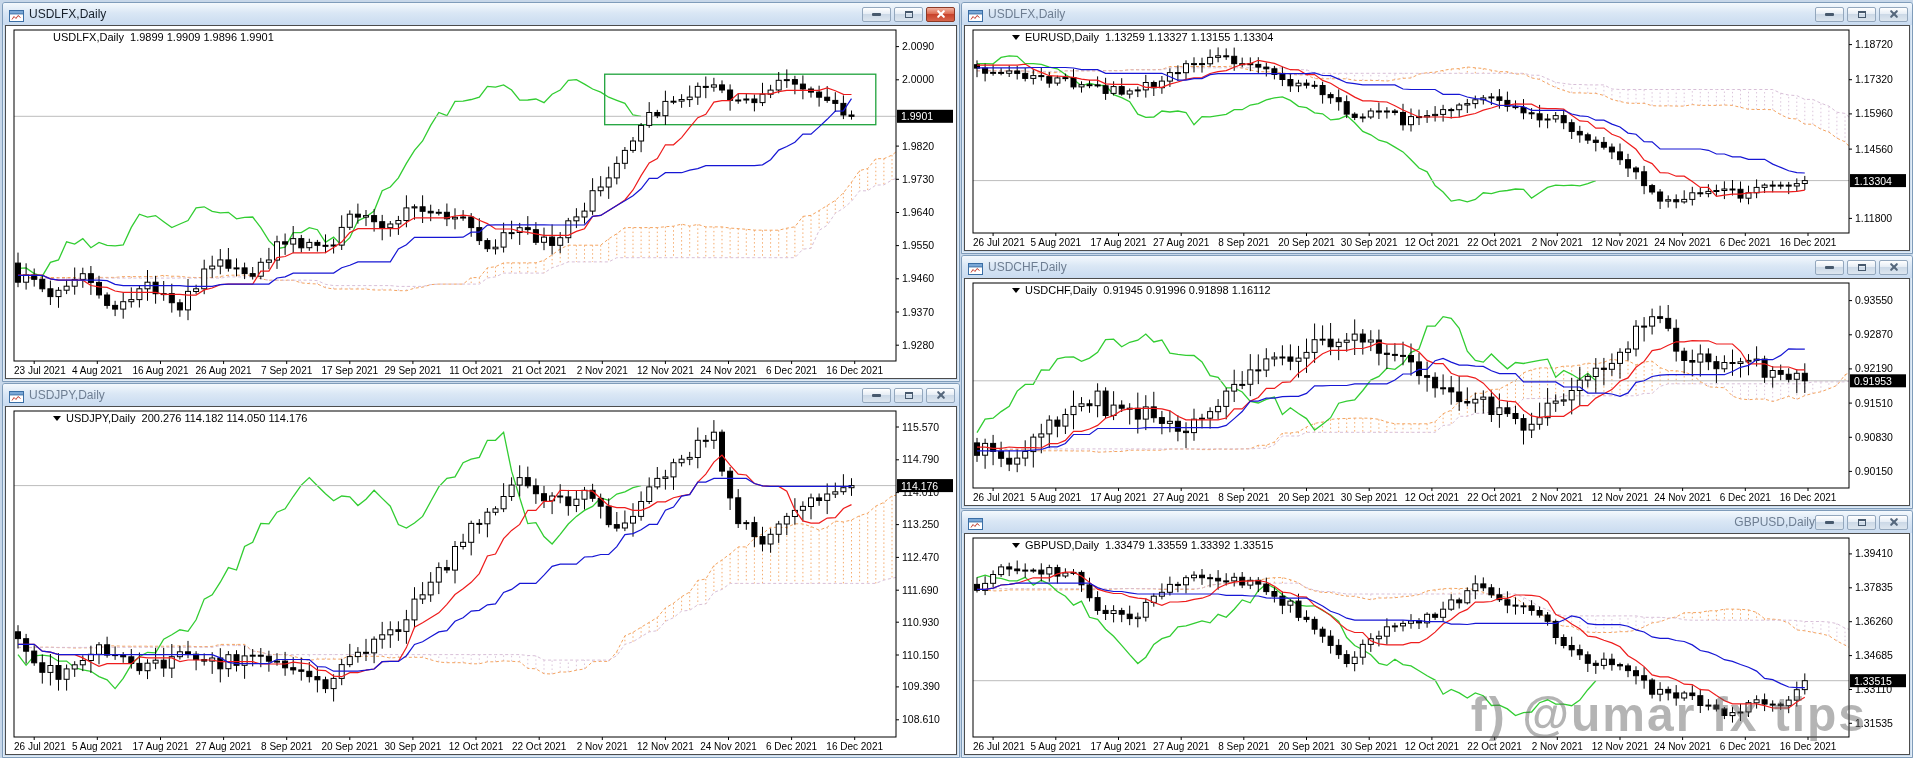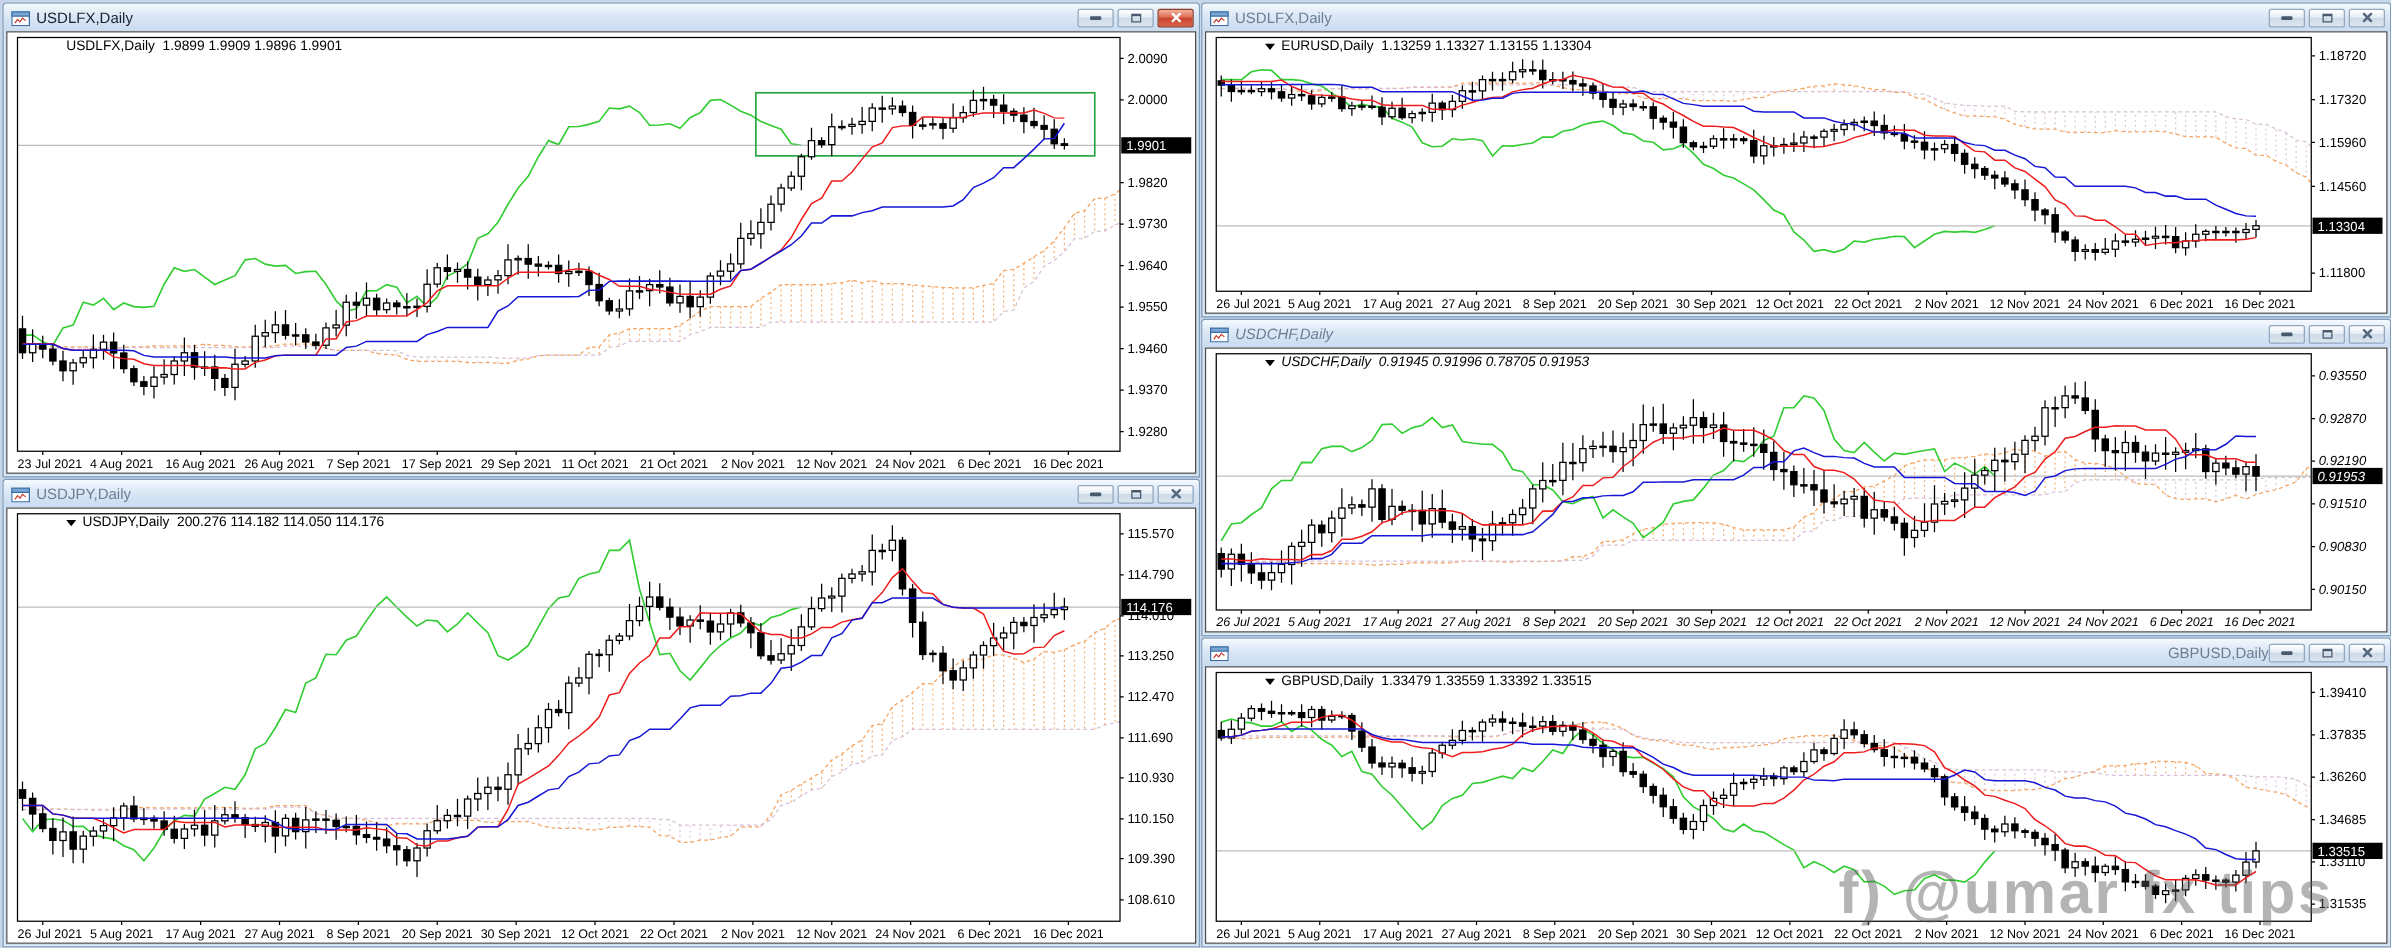--- a/index.html
+++ b/index.html
@@ -31,21 +31,21 @@
   .info-line{position:absolute;left:7px;top:5px;font-size:11px;color:#000;
     display:flex;align-items:center;gap:5px;white-space:pre;margin-left:40px;}
   .dd{width:0;height:0;border-left:4px solid transparent;border-right:4px solid transparent;
     border-top:5px solid #000;display:inline-block;}
   .watermark{position:absolute;right:42px;bottom:12px;font-size:48px;font-weight:700;
     color:#5a5a5a;opacity:.45;letter-spacing:2px;white-space:nowrap;pointer-events:none;}
   
   .win-usdlfx{left:2px;top:2px;width:956px;height:378px;}
   .win-usdjpy{left:2px;top:383px;width:956px;height:373px;}
   .win-eurusd{left:961px;top:2px;width:950px;height:250px;}
-  .win-usdchf{left:961px;top:255px;width:950px;height:252px;font-style:italic;}
+  .win-usdchf{left:961px;top:255px;width:950px;height:252px;}
   .win-gbpusd{left:961px;top:510px;width:950px;height:246px;text-align:right;}
 </style>
 </head>
 <body>
 
 <div class="mdi">
 
   <div class="mdi-window win-usdlfx active">
     <div class="titlebar">
       <span class="win-icon"><svg viewBox="0 0 15 12" width="15" height="12">
@@ -1663,21 +1663,21 @@
           <line x1="655.0" y1="209" x2="655.0" y2="212" stroke="#000" stroke-width="1"></line>
           <text x="655.0" y="222" font-size="10" text-anchor="middle" fill="#000000">12 Nov 2021</text>
           <line x1="717.6" y1="209" x2="717.6" y2="212" stroke="#000" stroke-width="1"></line>
           <text x="717.6" y="222" font-size="10" text-anchor="middle" fill="#000000">24 Nov 2021</text>
           <line x1="780.3" y1="209" x2="780.3" y2="212" stroke="#000" stroke-width="1"></line>
           <text x="780.3" y="222" font-size="10" text-anchor="middle" fill="#000000">6 Dec 2021</text>
           <line x1="843.0" y1="209" x2="843.0" y2="212" stroke="#000" stroke-width="1"></line>
           <text x="843.0" y="222" font-size="10" text-anchor="middle" fill="#000000">16 Dec 2021</text>
         </svg>
       <div class="info-line">
-        <span class="dd"></span><span>USDCHF,Daily  0.91945 0.91996 0.78705 0.91953</span>
+        <span class="dd"></span><span>USDCHF,Daily  0.91945 0.91996 0.91898 1.16112</span>
       </div>
     </div>
   </div>
 
   <div class="mdi-window win-gbpusd">
     <div class="titlebar">
       <span class="win-icon"><svg viewBox="0 0 15 12" width="15" height="12">
             <rect x="0.5" y="0.5" width="14" height="11" fill="#fff" stroke="#3a6ea5"></rect>
             <rect x="0.5" y="0.5" width="14" height="3.4" fill="#7aa7d6" stroke="#3a6ea5"></rect>
             <path d="M3 9.5 L5 6.5 L7 8.5 L9 5.5 L11.5 7.5" stroke="#c23b2e" fill="none"></path>

